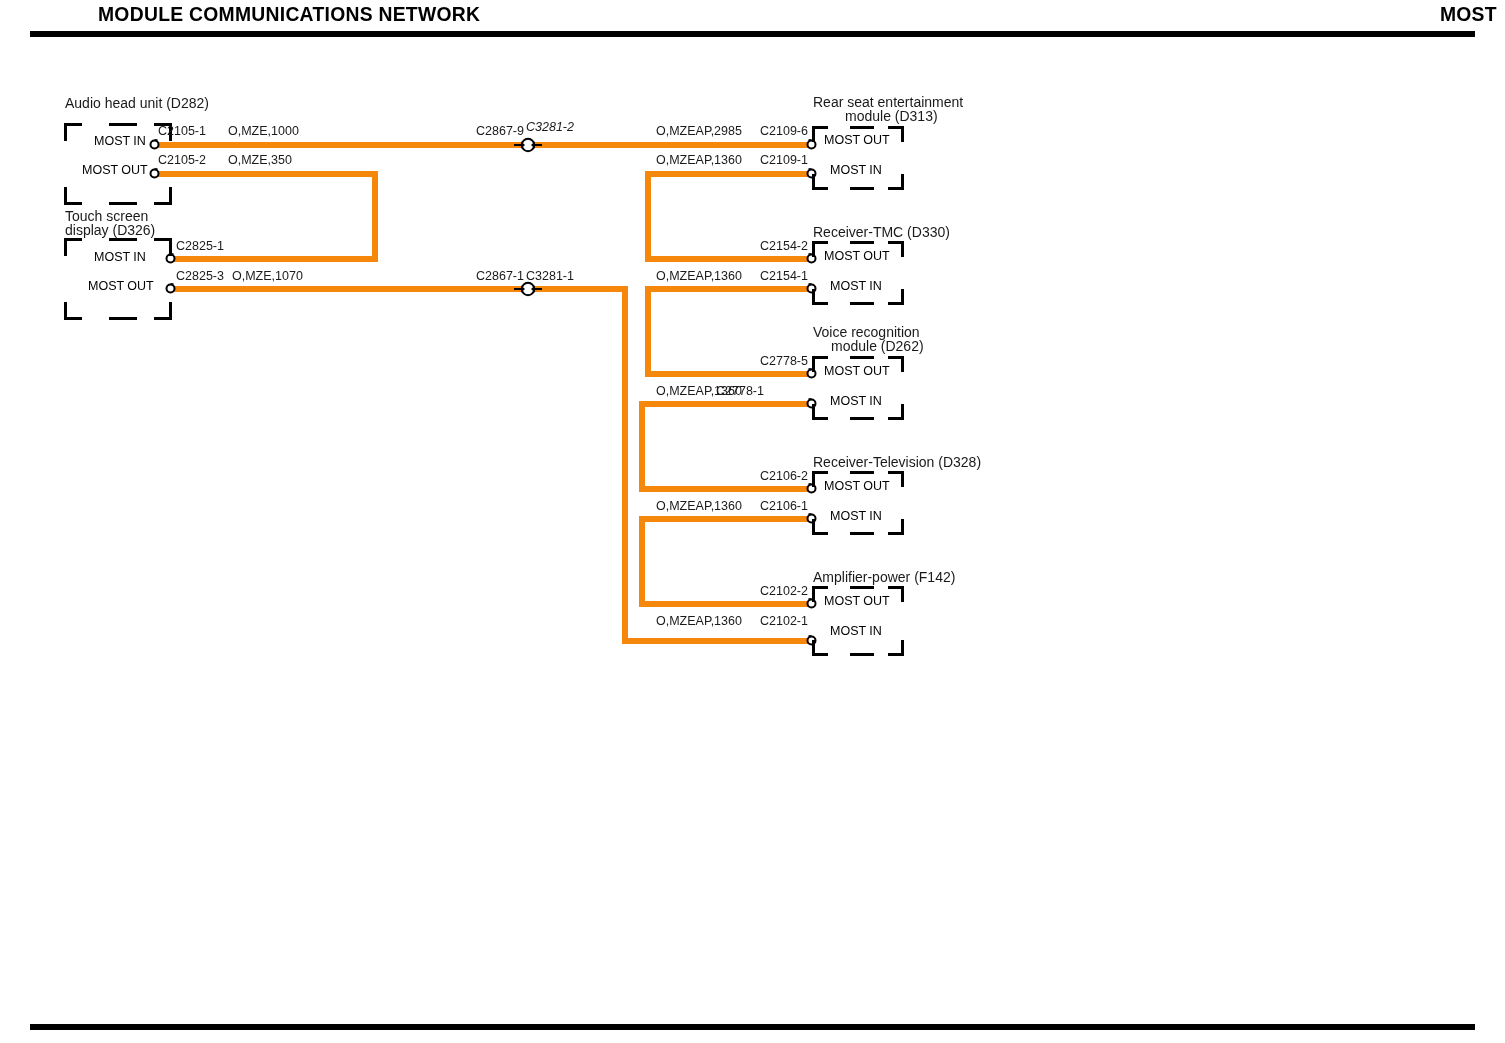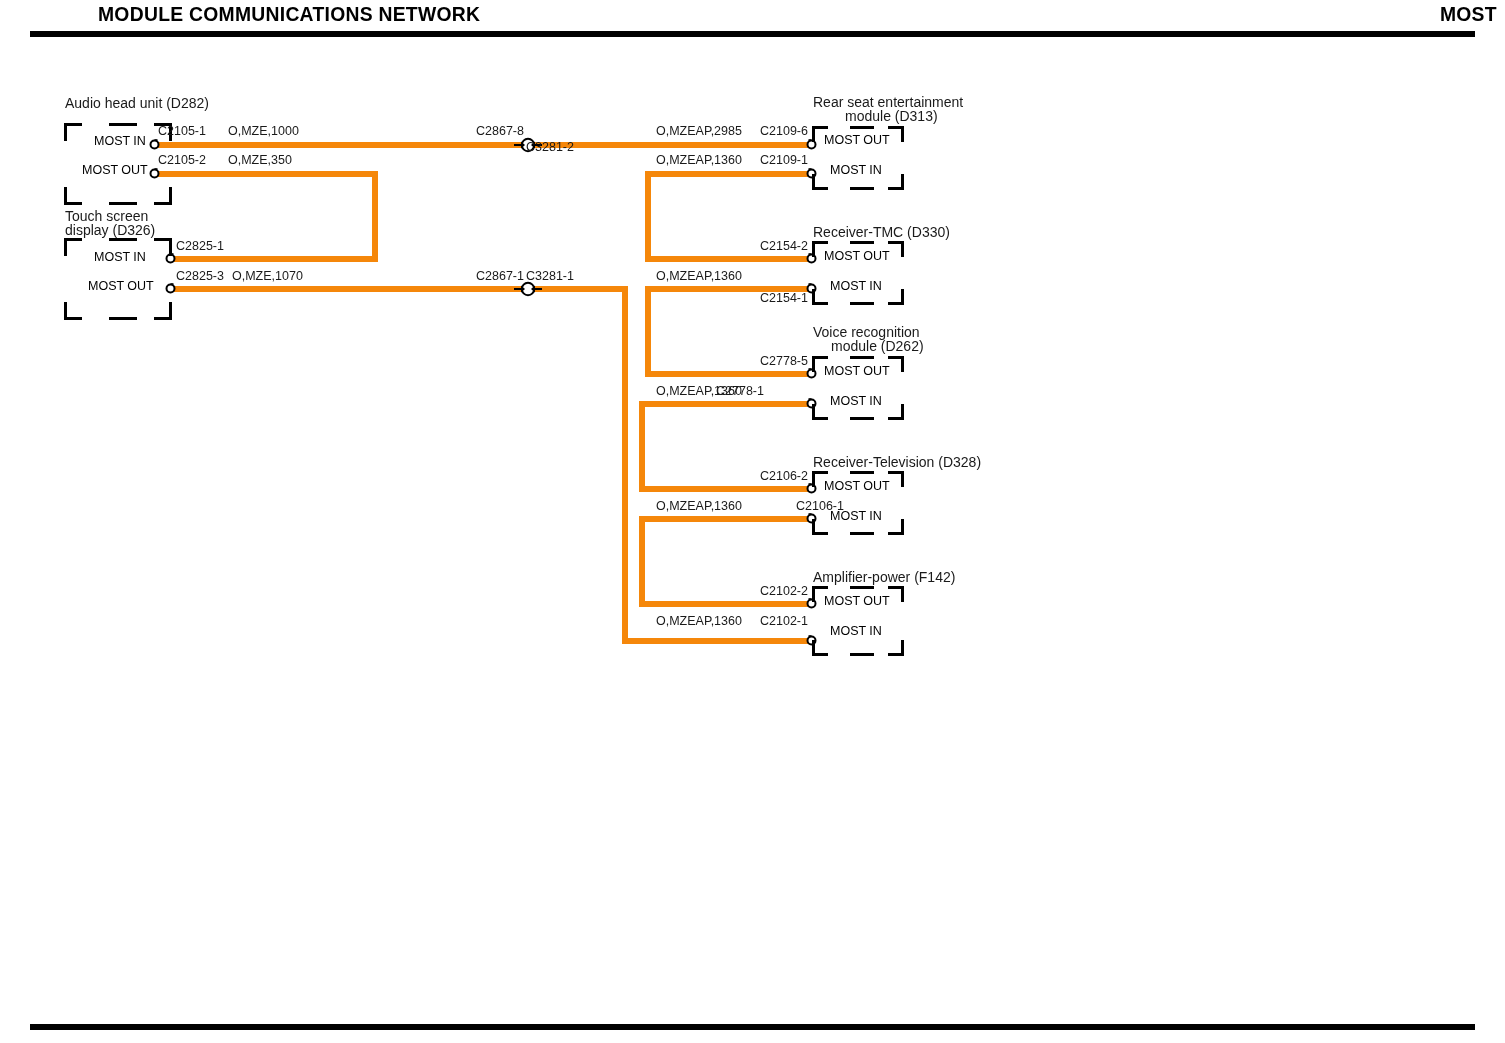--- a/index.html
+++ b/index.html
@@ -346,33 +346,33 @@
   <div class="lbl port" style="left:830px; top:509px;">MOST IN</div>
 
   <div class="lbl port" style="left:824px; top:594px;">MOST OUT</div>
   <div class="lbl port" style="left:830px; top:624px;">MOST IN</div>
 
   <div class="lbl small" style="left:158px; top:124px;">C2105-1</div>
   <div class="lbl small" style="left:158px; top:153px;">C2105-2</div>
   <div class="lbl small" style="left:176px; top:239px;">C2825-1</div>
   <div class="lbl small" style="left:176px; top:269px;">C2825-3</div>
 
-  <div class="lbl small" style="left:476px; top:124px;">C2867-8</div>
-  <div class="lbl small" style="left:526px; top:140px;">C3281-2</div>
+  <div class="lbl small" style="left:476px; top:124px;">C2867-9</div>
+  <div class="lbl small" style="left:526px; top:120px;font-style:italic;">C3281-2</div>
   <div class="lbl small" style="left:476px; top:269px;">C2867-1</div>
   <div class="lbl small" style="left:526px; top:269px;">C3281-1</div>
 
   <div class="lbl small" style="left:760px; top:124px;">C2109-6</div>
   <div class="lbl small" style="left:760px; top:153px;">C2109-1</div>
   <div class="lbl small" style="left:760px; top:239px;">C2154-2</div>
-  <div class="lbl small" style="left:760px; top:269px;margin-top:22px;">C2154-1</div>
+  <div class="lbl small" style="left:760px; top:269px;">C2154-1</div>
   <div class="lbl small" style="left:760px; top:354px;">C2778-5</div>
   <div class="lbl small" style="left:716px; top:384px;">C2778-1</div>
   <div class="lbl small" style="left:760px; top:469px;">C2106-2</div>
-  <div class="lbl small" style="left:760px; top:499px;margin-left:36px;">C2106-1</div>
+  <div class="lbl small" style="left:760px; top:499px;">C2106-1</div>
   <div class="lbl small" style="left:760px; top:584px;">C2102-2</div>
   <div class="lbl small" style="left:760px; top:614px;">C2102-1</div>
 
   <div class="lbl small" style="left:228px; top:124px;">O,MZE,1000</div>
   <div class="lbl small" style="left:228px; top:153px;">O,MZE,350</div>
   <div class="lbl small" style="left:232px; top:269px;">O,MZE,1070</div>
 
   <div class="lbl small" style="left:656px; top:124px;">O,MZEAP,2985</div>
   <div class="lbl small" style="left:656px; top:153px;">O,MZEAP,1360</div>
   <div class="lbl small" style="left:656px; top:269px;">O,MZEAP,1360</div>

